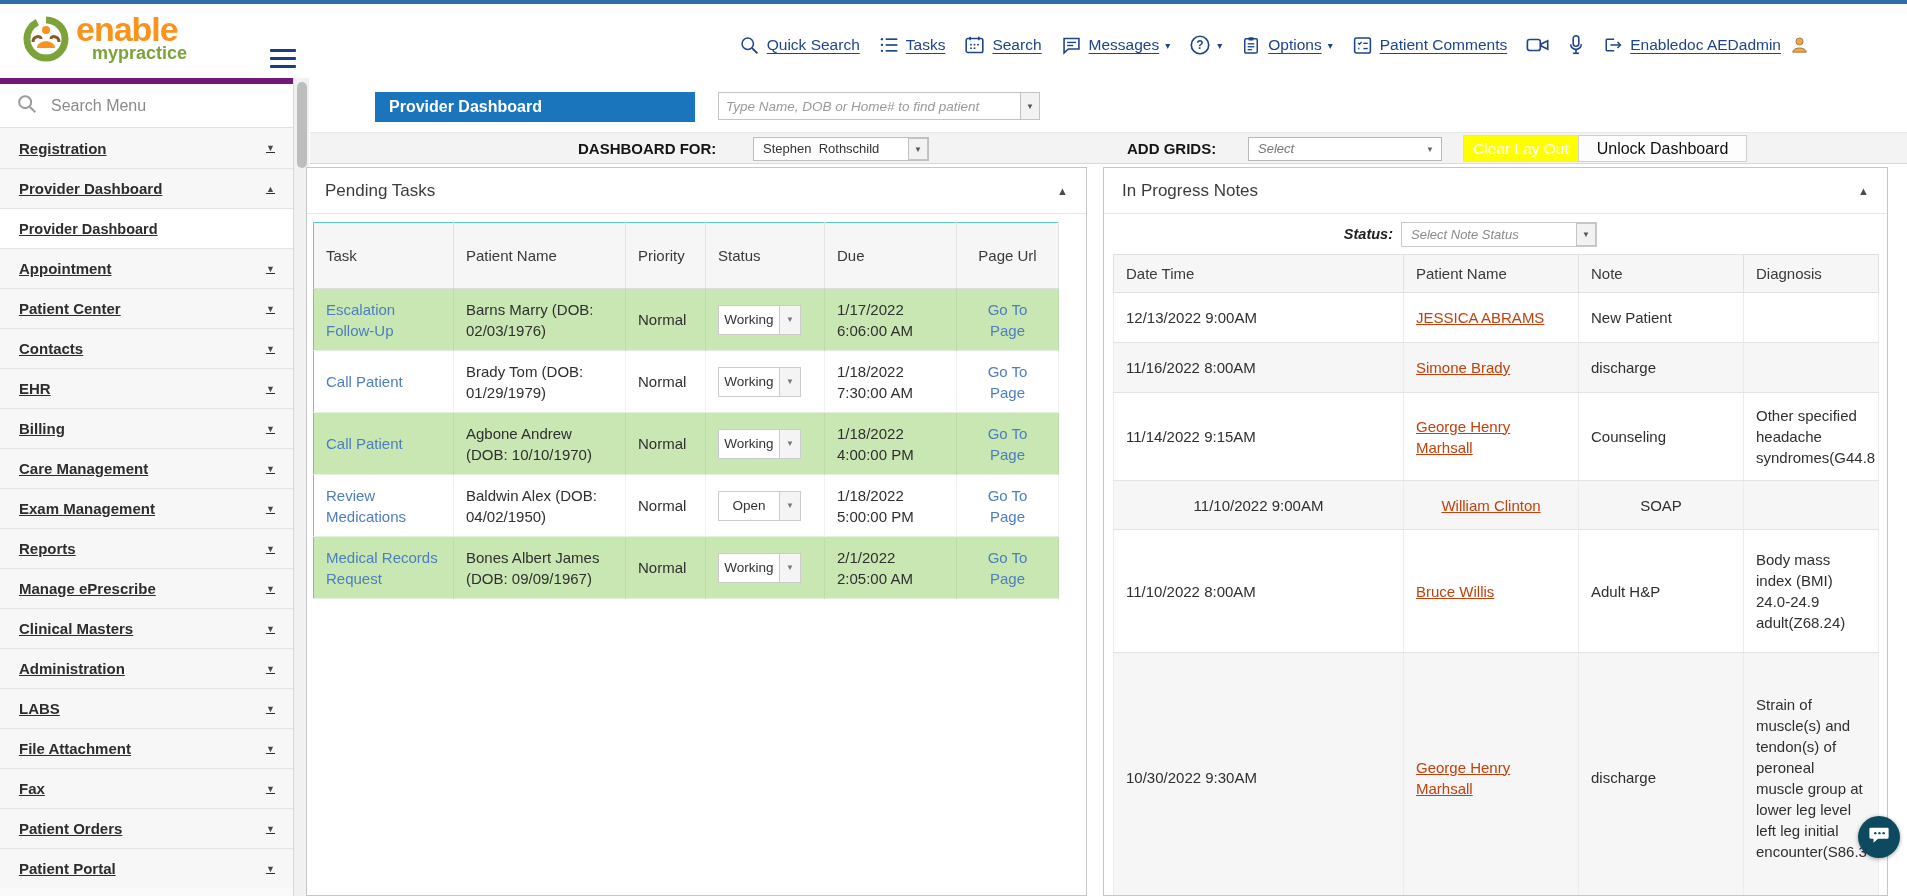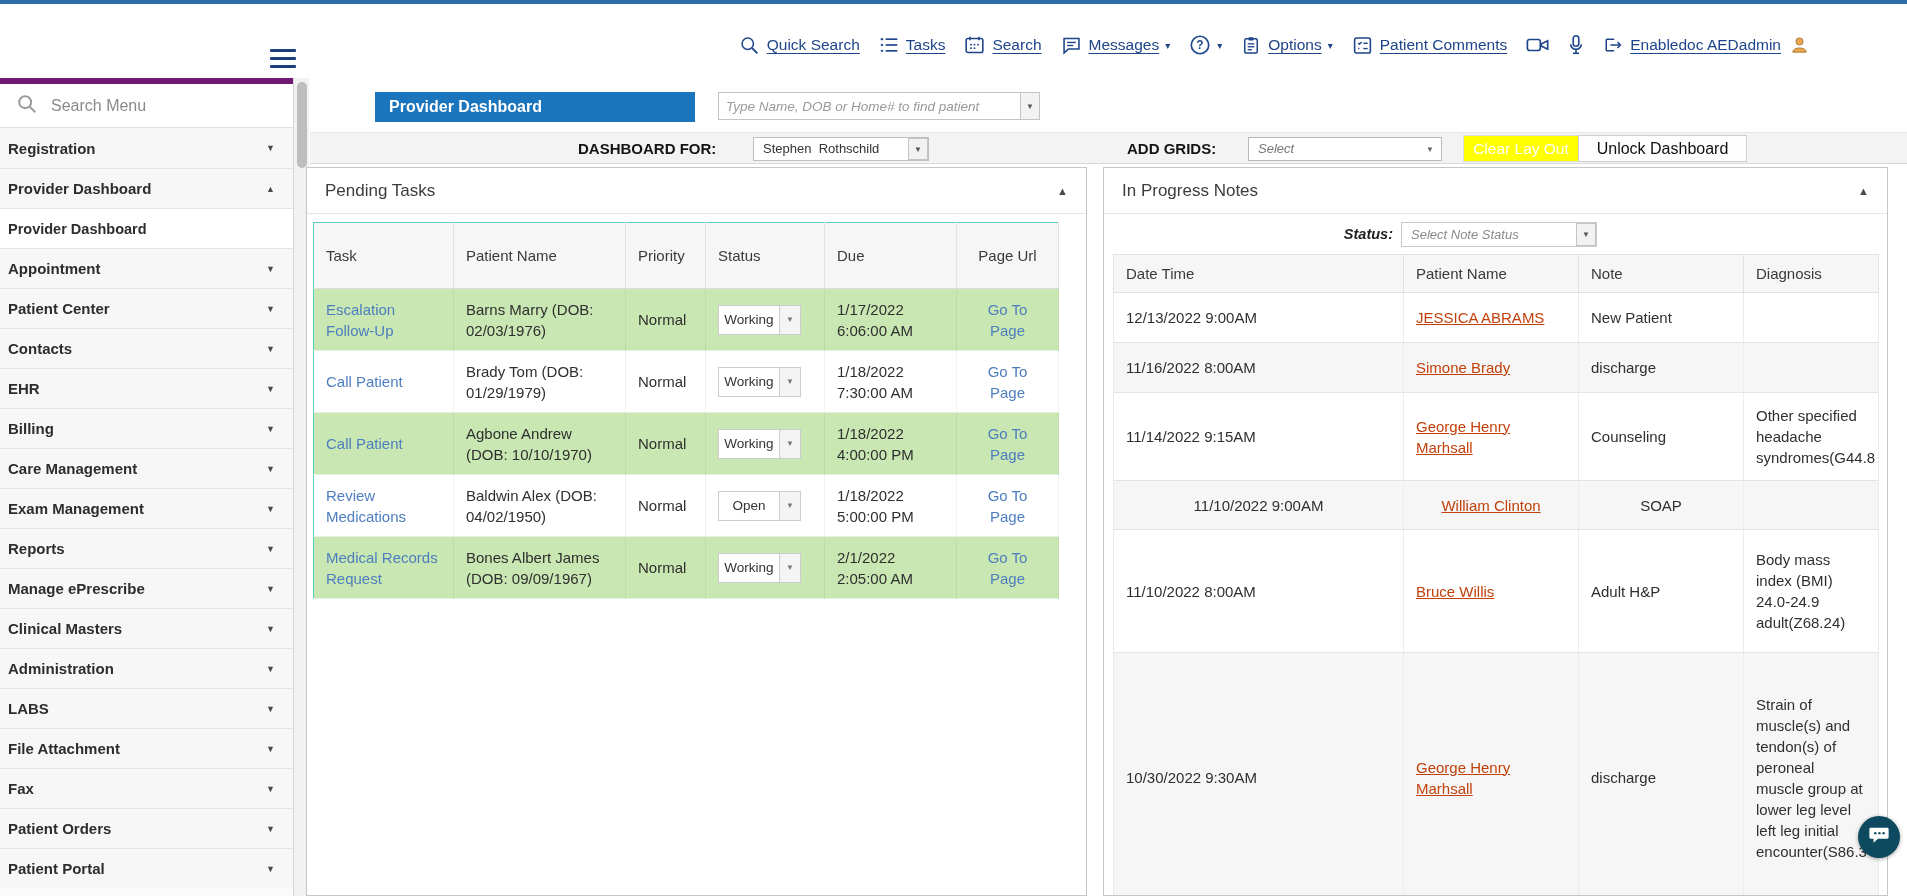--- a/index.html
+++ b/index.html
@@ -29,22 +29,22 @@
   #sidebar { left:0; top:78px; width:293px; height:818px; background:#fafafa;
     border-top:6px solid #701a75; }
   #sidebar-search { height:44px; background:#fff; border-bottom:1px solid #e2e2e2;
     display:flex; align-items:center; padding-left:16px; gap:13px;
     box-shadow:0 2px 3px rgba(0,0,0,0.05); }
   #sidebar-search svg { color:#9b9b9b; }
   #sidebar-search input { border:none; outline:none; font-size:16px; color:#555; width:200px;
     font-family:"Liberation Sans",sans-serif; background:transparent; }
   #sidebar-search input::placeholder { color:#8a8a8a; }
   .menu-item { height:40px; display:flex; align-items:center; justify-content:space-between;
-    padding:0 18px 0 8px; border-top:1px solid #e4e4e4; background:#f7f7f7;
-    font-weight:bold; font-size:15px; color:#2d2d2d; cursor:pointer; }
+    padding:0 18px 0 19px; border-top:1px solid #e4e4e4; background:#f7f7f7;
+    font-weight:bold; font-size:15px; color:#2d2d2d; cursor:pointer;text-decoration:underline; }
   .menu-item:first-of-type { border-top:none; }
   .menu-item.sub { background:#fff; font-size:14.5px; }
   .menu-caret { font-size:9px; color:#4a4a4a; }
   #side-scroll { left:293px; top:78px; width:16px; height:818px; background:#f1f1f1;
     border-left:1px solid #d9d9d9; }
   #side-thumb { position:absolute; left:3px; top:4px; width:10px; height:86px;
     background:#bdbdbd; border-radius:6px; }
 
   
   #titlebar { left:375px; top:92px; width:320px; height:30px; background:#1b75bc;
@@ -131,20 +131,34 @@
   #chat-btn { left:1858px; top:816px; width:42px; height:42px; border-radius:50%;
     background:#0e4a5f; display:flex; align-items:center; justify-content:center;
     cursor:pointer; box-shadow:0 1px 4px rgba(0,0,0,0.35); }
 </style>
 </head>
 <body>
 
 <div id="topline" class="abs"></div>
 
 <div id="header" class="abs">
+  <div id="logo" class="abs">
+    <span>
+      <svg width="52" height="52" viewBox="0 0 52 52">
+        <circle cx="26" cy="27" r="19" fill="none" stroke="#7ba33a" stroke-width="7" stroke-dasharray="80 9"></circle>
+        <circle cx="26" cy="18" r="4" fill="#f7941d"></circle>
+        <path d="M17 36 c0-9 18-9 18 0 z" fill="#f7941d"></path>
+        <path d="M13 30 c0-6 8-7 8-3 M39 30 c0-6 -8-7 -8-3" fill="none" stroke="#8a5a2a" stroke-width="3"></path>
+      </svg>
+    </span>
+    <span id="logo-text">
+      <div id="logo-word1">enable</div>
+      <div id="logo-word2">mypractice</div>
+    </span>
+  </div>
   <div id="hamburger" class="abs">
     <div class="bar"></div>
       <div class="bar"></div>
       <div class="bar"></div>
   </div>
   <nav id="header-nav" class="abs">
       <div class="nav-item">
     <span class="nav-icon">
           <svg width="21" height="21" viewBox="0 0 24 24">
             <circle cx="10" cy="10" r="6.5" fill="none" stroke="currentColor" stroke-width="1.8"></circle>

